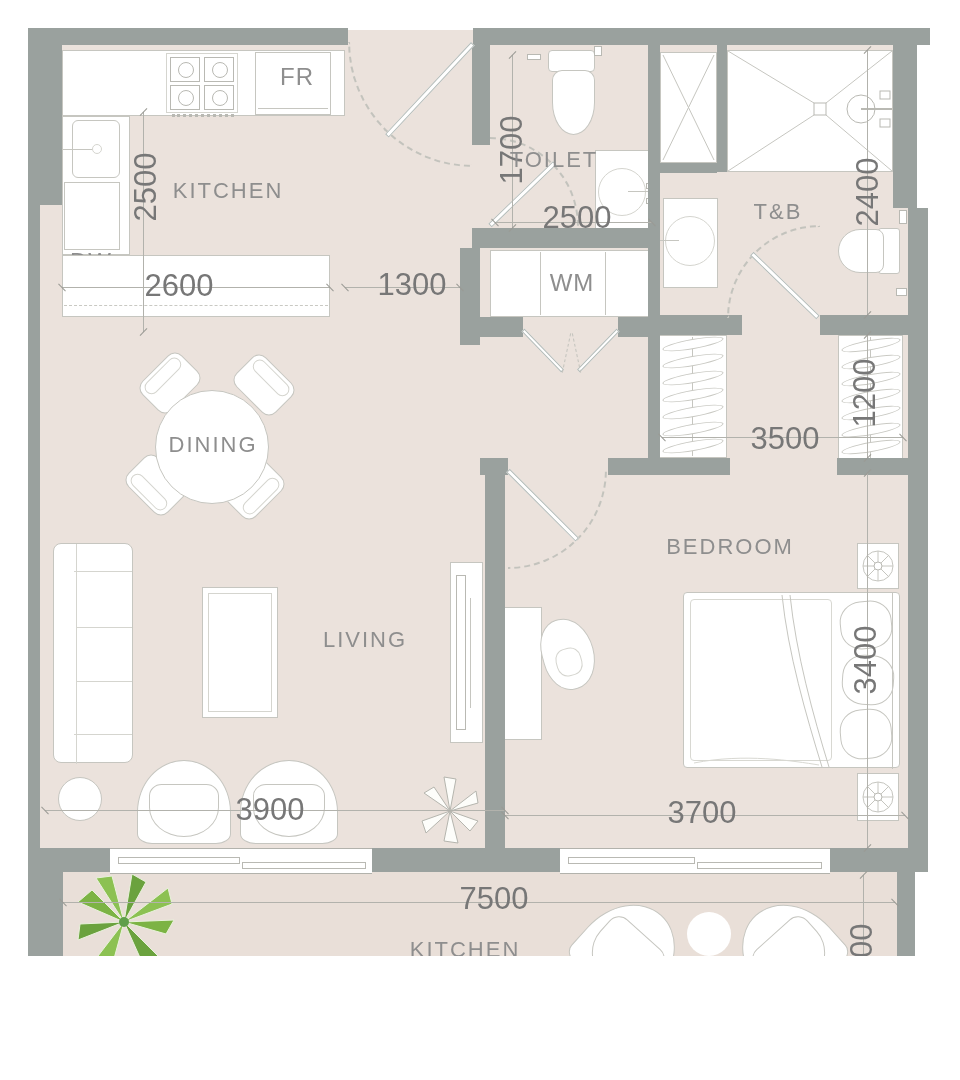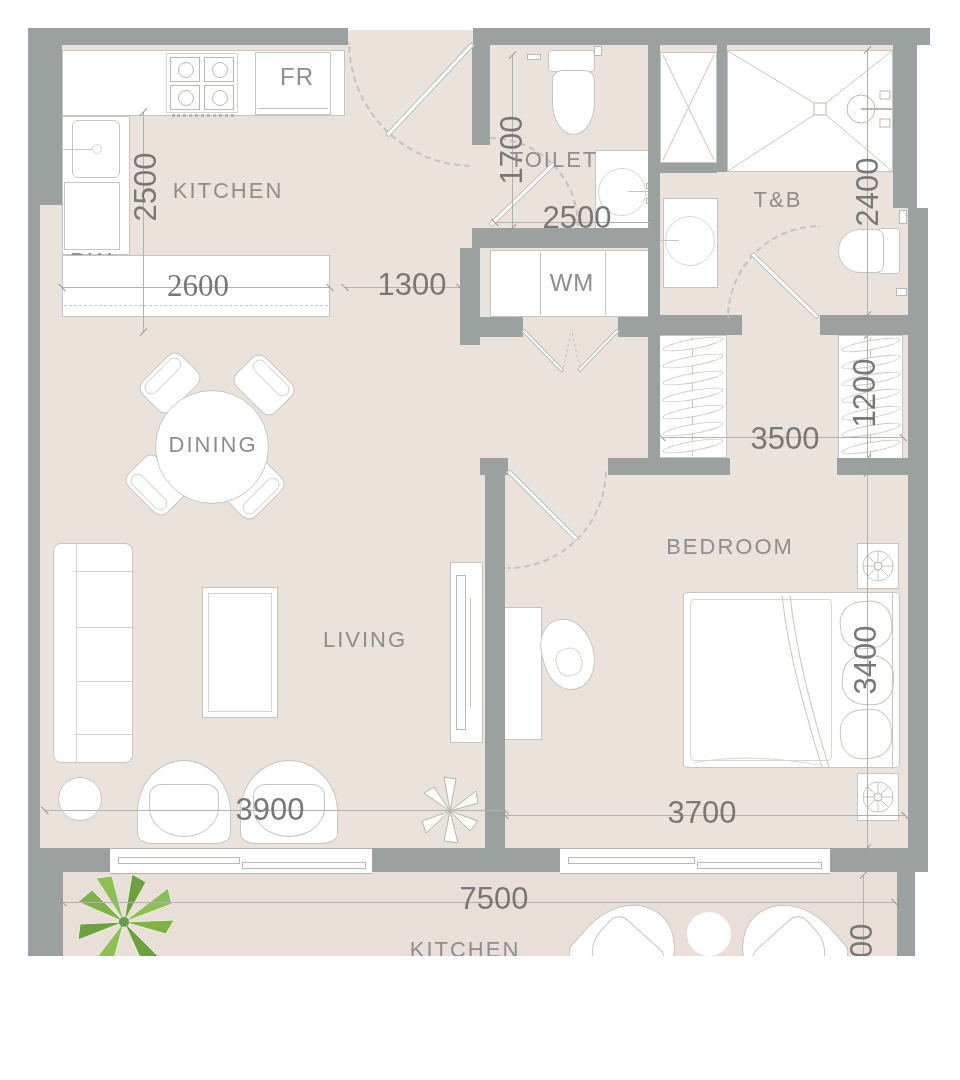--- a/index.html
+++ b/index.html
@@ -302,34 +302,34 @@
   <div class="dimline-h" style="left:505px;top:815px;width:400px;"></div>
   <div class="dimline-h" style="left:63px;top:902px;width:832px;"></div>
   <div class="dimline-v" style="left:143px;top:112px;height:220px;"></div>
   <div class="dimline-v" style="left:512px;top:55px;height:173px;"></div>
   <div class="dimline-v" style="left:867px;top:50px;height:265px;"></div>
   <div class="dimline-v" style="left:867px;top:335px;height:123px;"></div>
   <div class="dimline-v" style="left:867px;top:473px;height:375px;"></div>
   <div class="dimline-v" style="left:863px;top:875px;height:163px;"></div>
 
   <div class="dim v" style="left:146px;top:187px;">2500</div>
-  <div class="dim" style="left:198px;top:286px;font-family:Liberation Serif, serif;">2600</div>
+  <div class="dim" style="left:179px;top:286px;">2600</div>
   <div class="dim" style="left:412px;top:285px;">1300</div>
   <div class="dim v" style="left:512px;top:150px;">1700</div>
   <div class="dim" style="left:577px;top:218px;">2500</div>
   <div class="dim v" style="left:868px;top:192px;">2400</div>
   <div class="dim" style="left:785px;top:439px;">3500</div>
   <div class="dim v" style="left:865px;top:393px;">1200</div>
   <div class="dim v" style="left:866px;top:660px;">3400</div>
   <div class="dim" style="left:702px;top:813px;">3700</div>
   <div class="dim" style="left:270px;top:810px;">3900</div>
   <div class="dim" style="left:494px;top:899px;">7500</div>
   <div class="dim v" style="left:862px;top:958px;">1500</div>
 
   <div class="room-label" style="left:228px;top:191px;">KITCHEN</div>
   <div class="room-label" style="left:554px;top:128px;margin-top:32px;">TOILET</div>
-  <div class="room-label" style="left:778px;top:200px;">T&amp;B</div>
+  <div class="room-label" style="left:778px;top:212px;">T&amp;B</div>
   <div class="room-label" style="left:213px;top:445px;">DINING</div>
   <div class="room-label" style="left:365px;top:640px;">LIVING</div>
   <div class="room-label" style="left:730px;top:547px;">BEDROOM</div>
   <div class="room-label" style="left:465px;top:950px;">KITCHEN</div>
 
 </div>
 
 </body></html>

